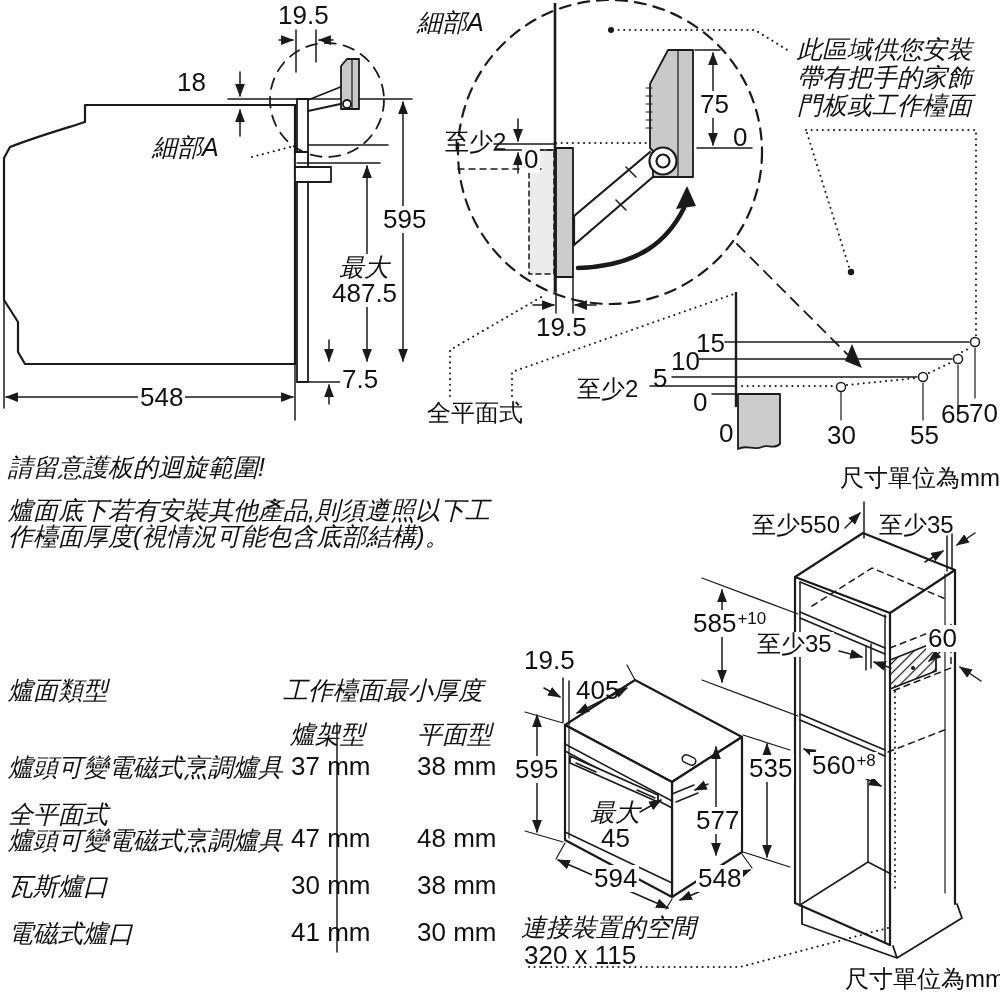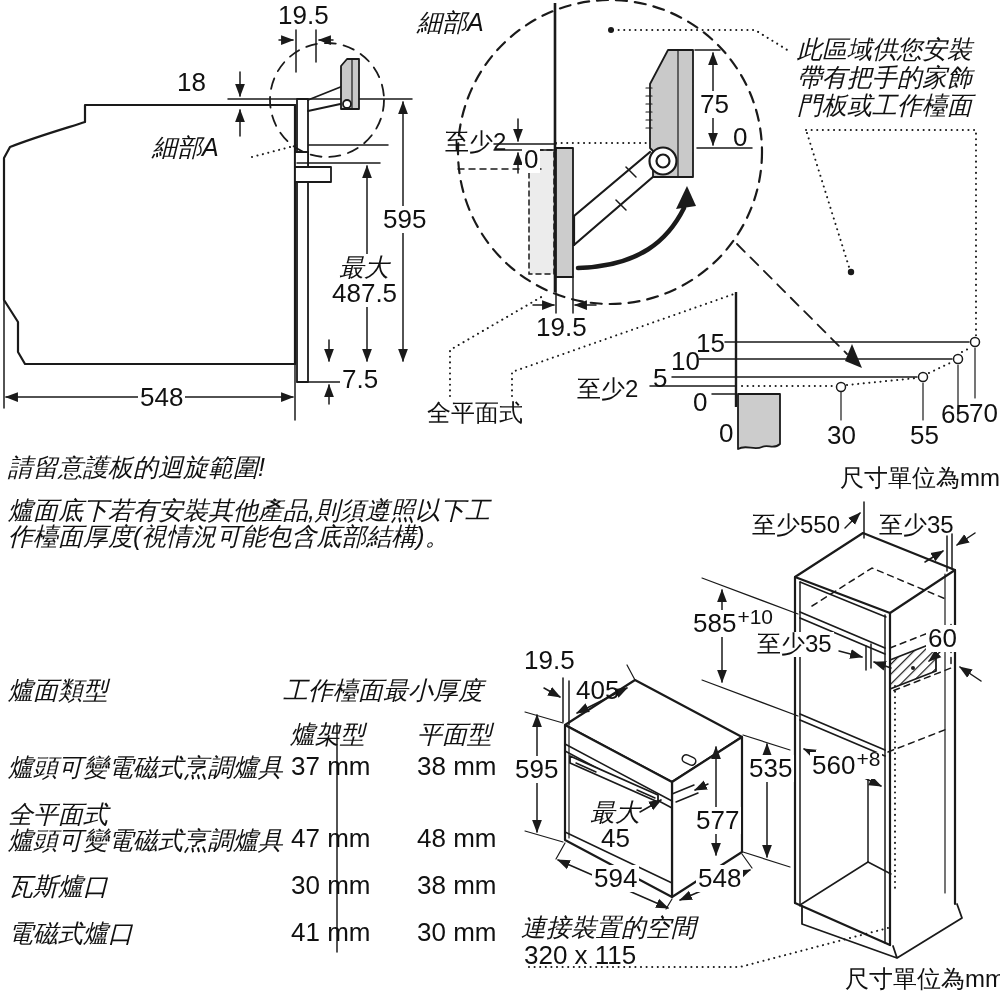--- a/index.html
+++ b/index.html
@@ -4,21 +4,21 @@
 <style>
   html,body{margin:0;padding:0;background:#fff;}
   .stage{position:relative;width:1000px;height:1000px;background:#fff;overflow:hidden;
          font-family:"Liberation Sans","DejaVu Sans",sans-serif;color:#111;}
   .stage svg{position:absolute;left:0;top:0;}
   .lb{position:absolute;font-size:26px;line-height:1.04;color:#111;white-space:nowrap;}
   .f24{font-size:24px;}
   .f25{font-size:25px;font-style:italic;}
   .bgw{background:#fff;padding:0 2px;}
   .tr{text-align:right;}
-  .tol{font-size:21px;position:relative;top:-8px;padding-left:1px;}
+  .tol{font-size:17px;position:relative;top:-8px;padding-left:1px;}
   
   .s2{stroke:#1a1a1a;stroke-width:2.2;fill:none;stroke-linecap:round;stroke-linejoin:round;}
   .s18{stroke:#1a1a1a;stroke-width:1.8;fill:none;stroke-linecap:round;stroke-linejoin:round;}
   .s15{stroke:#1a1a1a;stroke-width:1.5;fill:none;stroke-linecap:round;}
   .s12{stroke:#1a1a1a;stroke-width:1.2;fill:none;stroke-linecap:round;}
   .dash{stroke-dasharray:11 8;}
   .dsh2{stroke-dasharray:6 5;}
   .dot{stroke-dasharray:0.1 5.5;stroke-linecap:round;stroke-width:2;}
   .fw{fill:#fff;}
   .fg{fill:#c9c9c9;}

